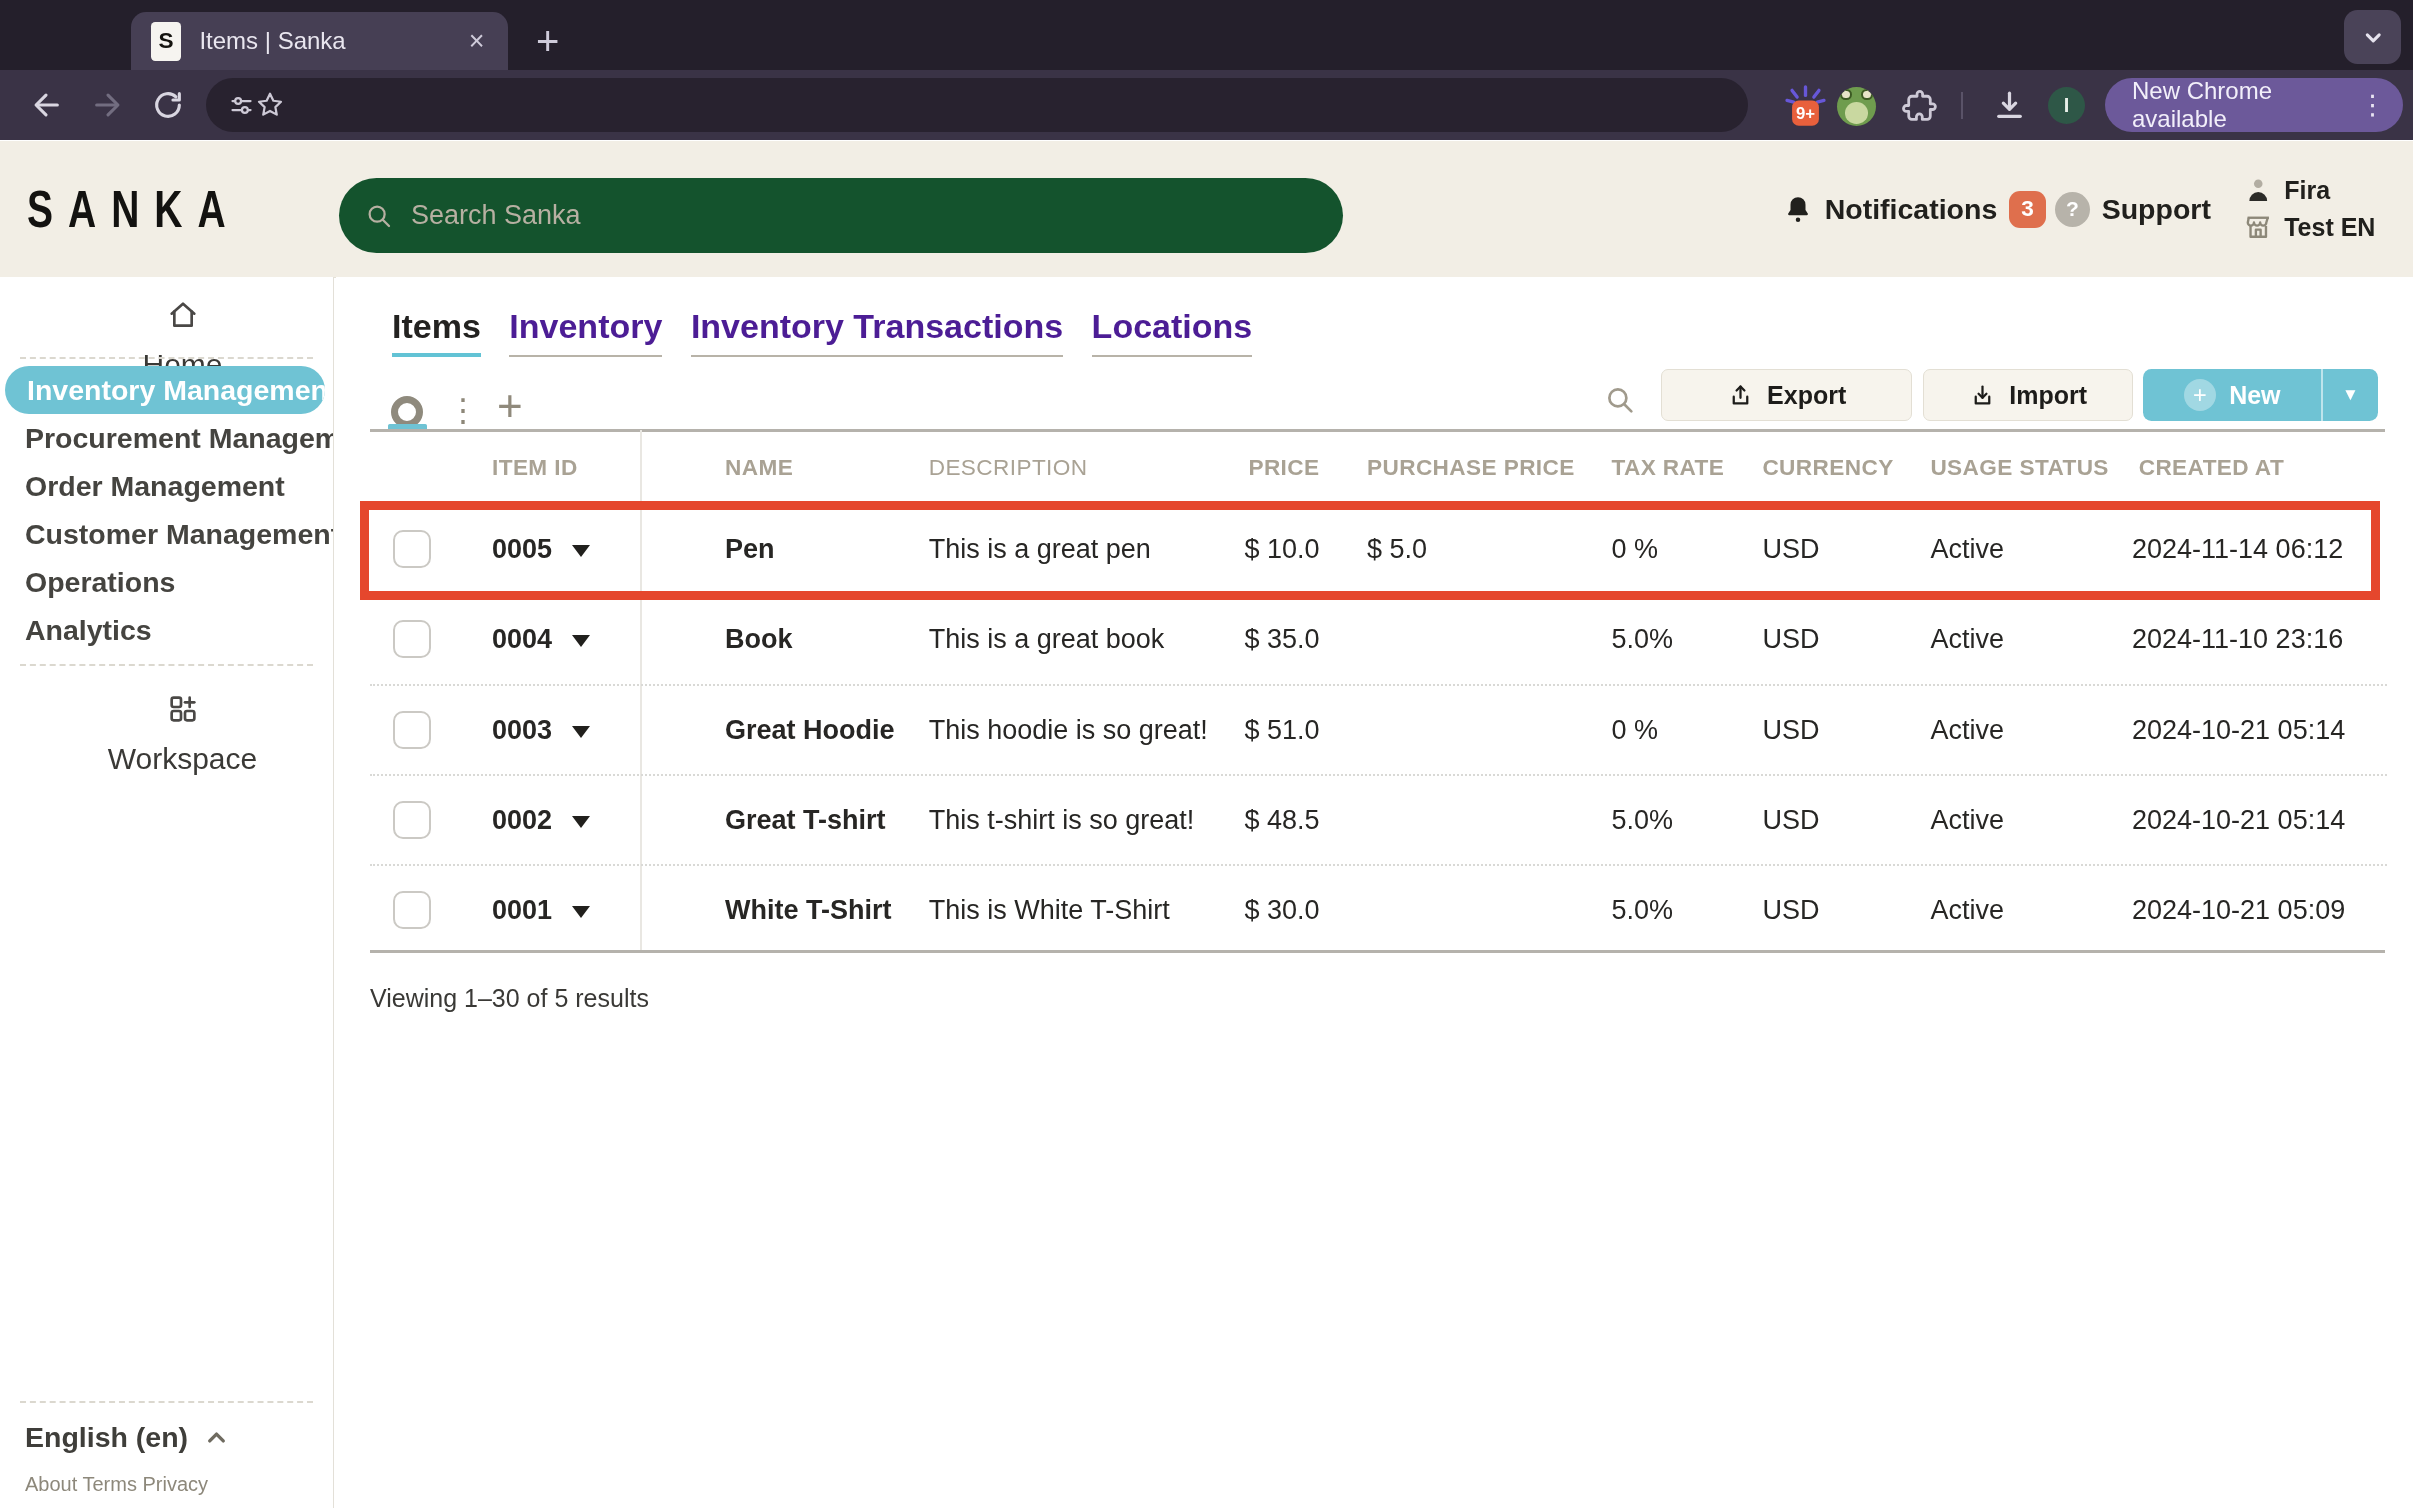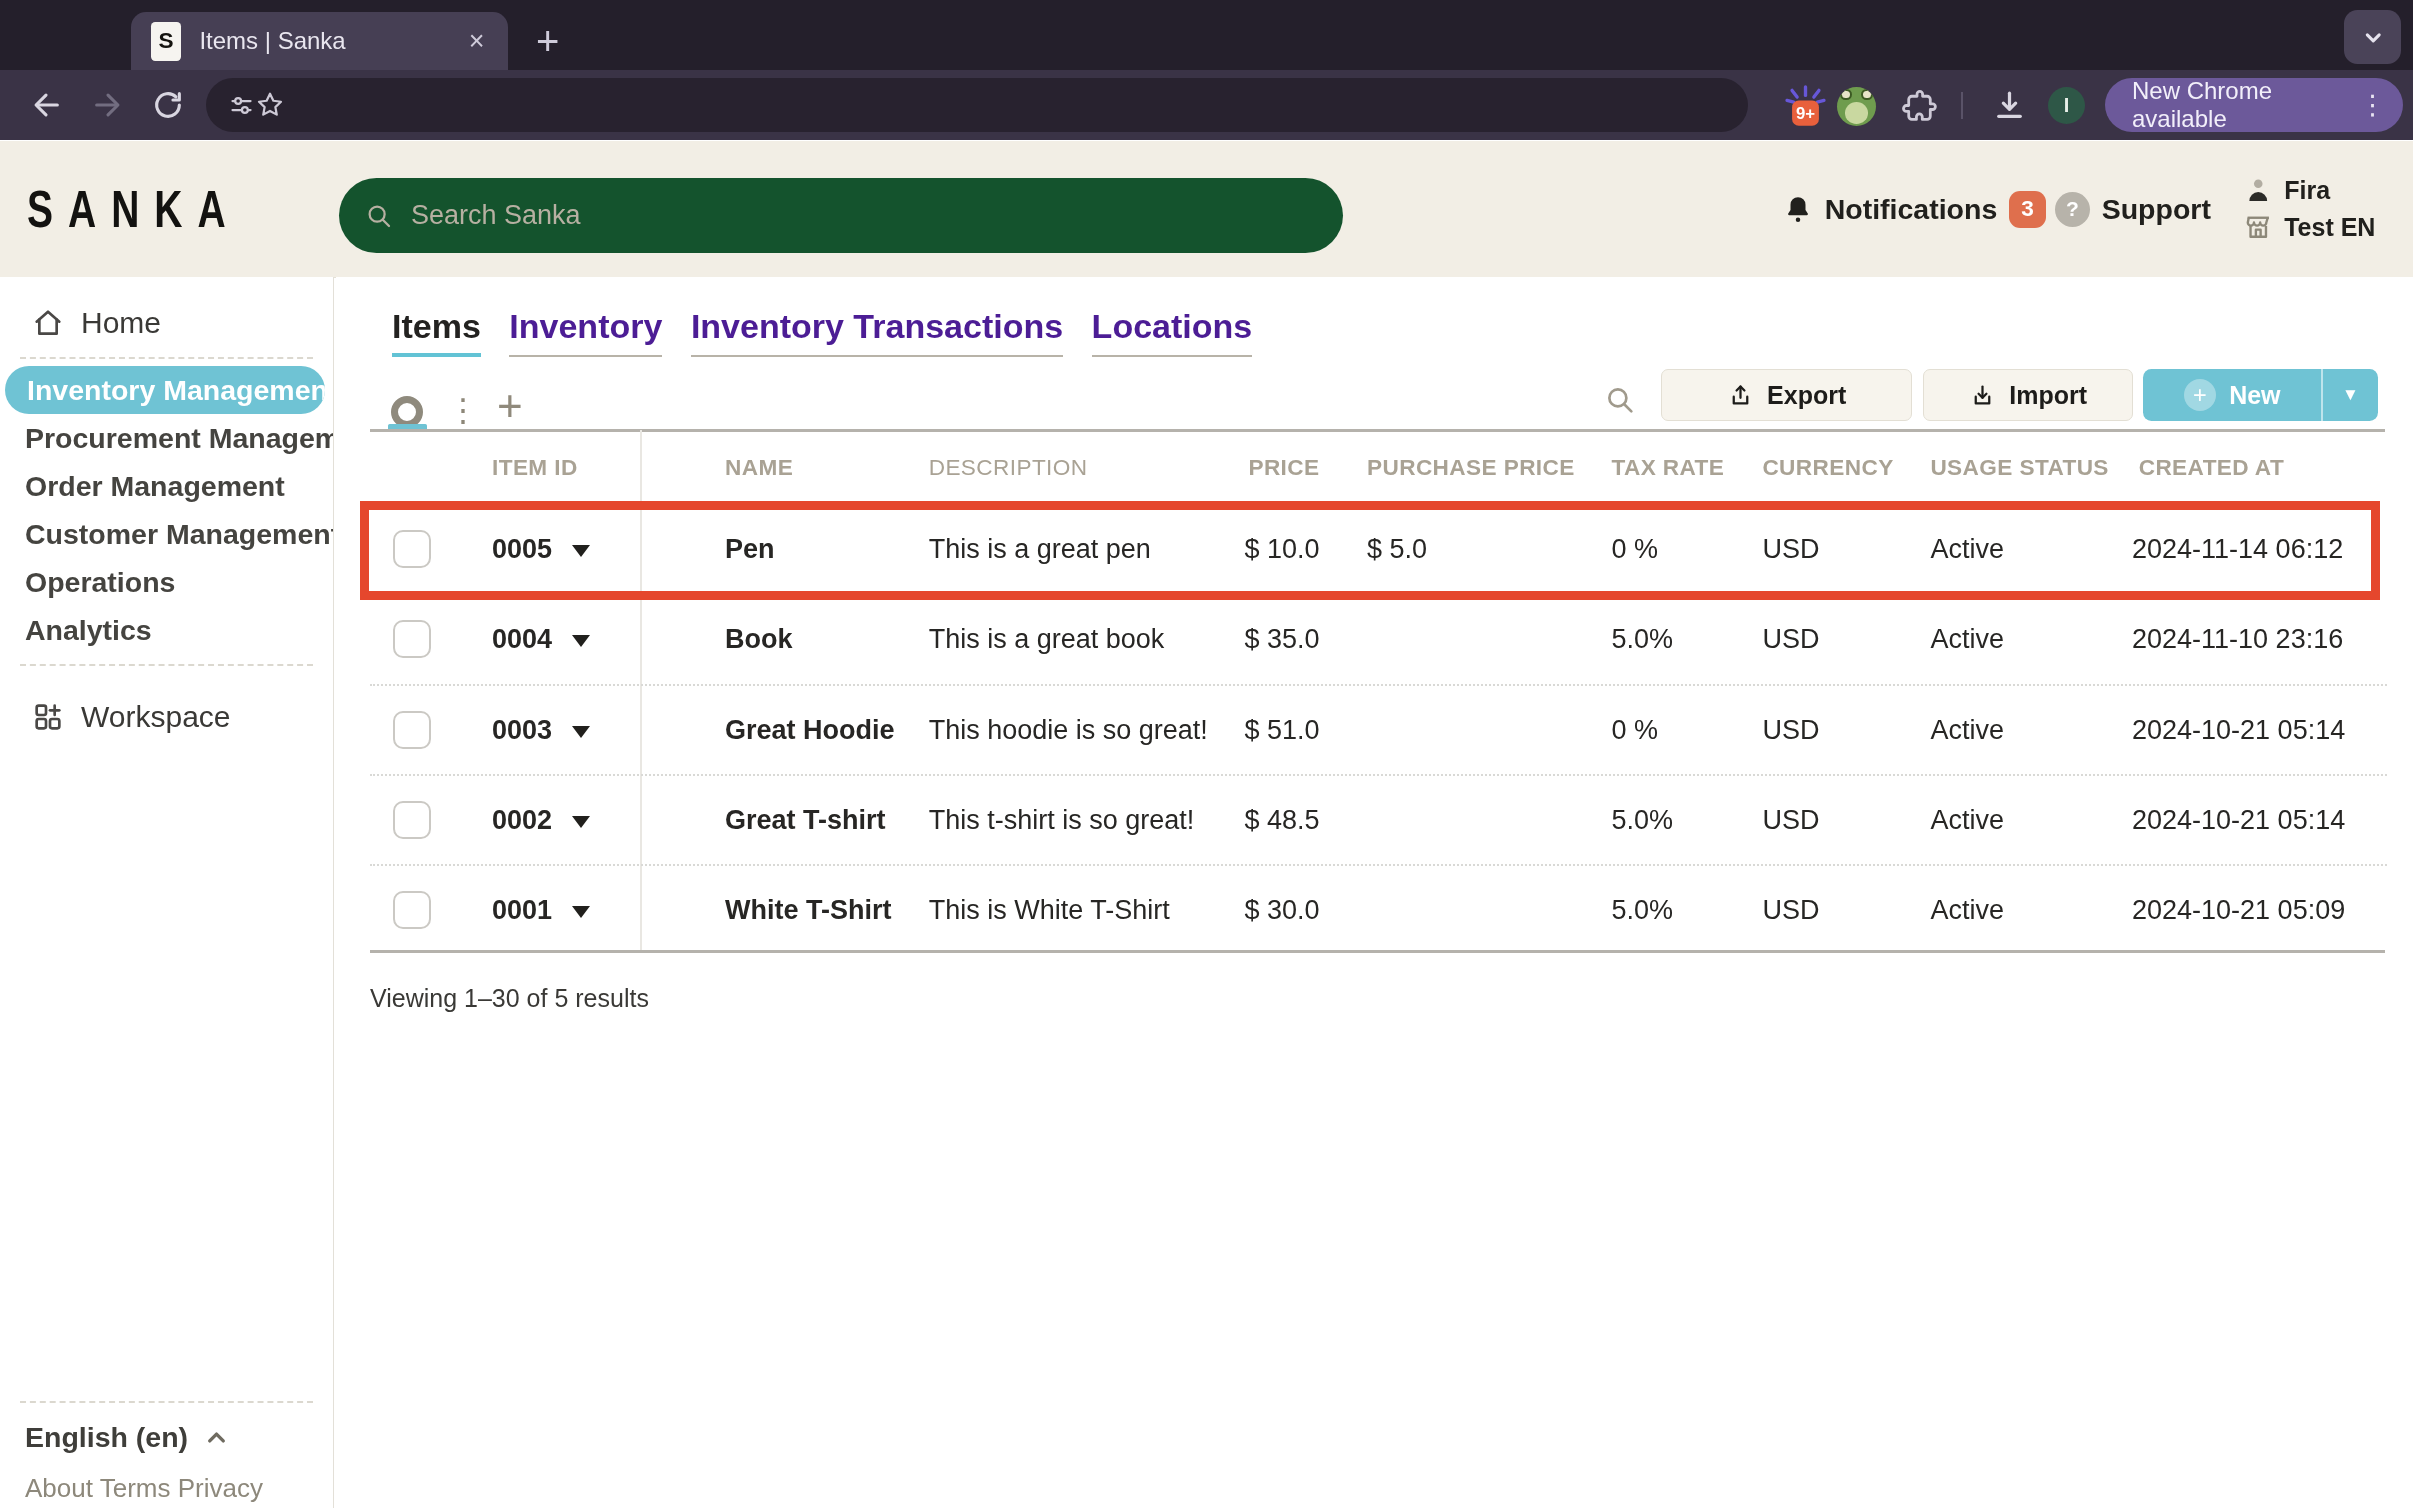--- a/index.html
+++ b/index.html
@@ -62,33 +62,33 @@
   .q-circle { width:35px; height:35px; border-radius:50%; background:#b7b3aa; color:#fff;
               font-size:21px; font-weight:700; display:flex; align-items:center; justify-content:center; }
   .g-account { position:absolute; left:2244px; top:0; height:136px; display:flex; flex-direction:column;
                justify-content:center; gap:8.4px; }
   .acct-line { display:flex; align-items:center; gap:11.7px; font-size:25px; font-weight:700; color:#21201d; }
 
   
   .sidebar { position:absolute; left:0; top:277px; width:334px; height:1231px; background:#fff;
              border-right:1.7px solid #e3e0d8; overflow:hidden; }
   .side-top-item { display:flex; align-items:center; gap:17px; padding-left:32px; height:47px;
-                   font-size:30px; font-weight:500; color:#3a3936; }
+                   font-size:30px; font-weight:500; color:#3a3936;flex-direction:column; }
   .home-item { margin-top:22px; } .ws-item { position:absolute; left:0; top:408px; width:100%;margin-top:8px; }
   .dash { border-top:2.5px dashed #dbd8cf; margin:0 20px; }
   .dash1 { position:absolute; left:0; right:0; top:80px; }
   .dash2 { position:absolute; left:0; right:0; top:387px; }
   .side-modules { position:absolute; left:0; right:0; top:89px; }
   .side-module { height:48px; display:flex; align-items:center; padding-left:25px; font-size:28.5px;
                  font-weight:600; color:#454440; white-space:nowrap; overflow:hidden; }
   .side-module.active { background:#6fc3d4; color:#fff; border-radius:27px; margin:0 8.4px 0 5px; padding-left:22px; }
   .side-footer { position:absolute; left:0; right:0; top:1124px; }
   .lang-row { display:flex; align-items:center; gap:15px; padding-left:25px; margin-top:18.4px;
               font-size:28.5px; font-weight:600; color:#3f3e3a; }
-  .legal { padding-left:25px; margin-top:18.4px; font-size:26px; color:#8d887b; }
+  .legal { padding-left:25px; margin-top:18.4px; font-size:20px; color:#8d887b; }
 
   
   .main { position:absolute; left:336px; top:277px; width:2077px; height:1231px; background:#fff; }
   .mtabs { position:absolute; left:56px; top:30px; display:flex; gap:28.5px; }
   .mtab { font-size:34px; font-weight:700; color:#4c1d95; padding-bottom:8.4px; border-bottom:2.5px solid #b8b3a8; }
   .mtab.active { color:#232220; font-weight:700; padding-bottom:6.7px; border-bottom:4.2px solid #62c3d5; }
 
   .view-circle { position:absolute; left:55px; top:119px; width:32px; height:32px; border-radius:50%;
                  border:7.5px solid #8f8a7d; }
   .view-kebab { position:absolute; left:111px; top:114px; font-size:32px; color:#8d8779; }

